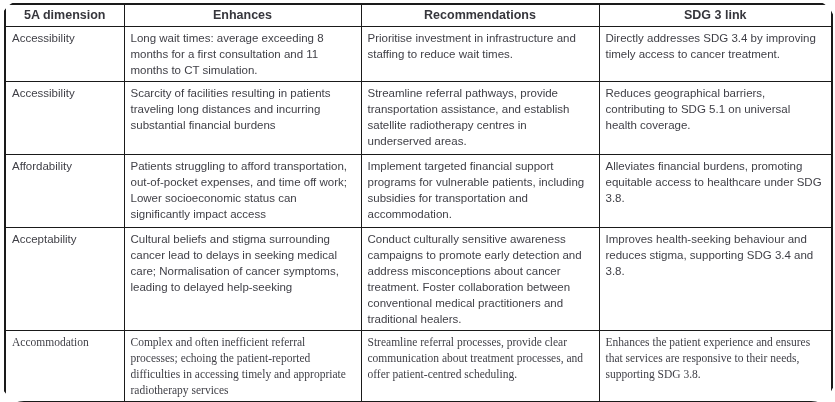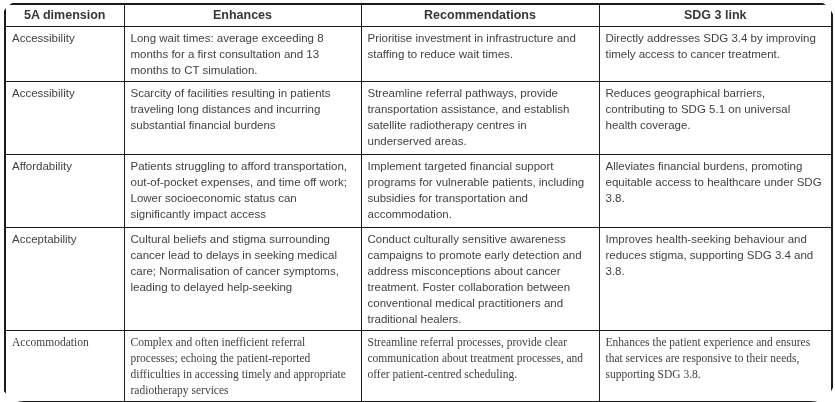--- a/index.html
+++ b/index.html
@@ -69,21 +69,21 @@
       <tr class="hrow">
         <th>5A dimension</th>
         <th>Enhances</th>
         <th>Recommendations</th>
         <th>SDG 3 link</th>
       </tr>
     </thead>
     <tbody>
       <tr class="r0">
         <td>Accessibility</td>
-        <td>Long wait times: average exceeding 8 months for a first consultation and 13 months to CT simulation.</td>
+        <td>Long wait times: average exceeding 8 months for a first consultation and 11 months to CT simulation.</td>
         <td>Prioritise investment in infrastructure and staffing to reduce wait times.</td>
         <td>Directly addresses SDG 3.4 by improving timely access to cancer treatment.</td>
       </tr>
       <tr class="r1">
         <td>Accessibility</td>
         <td>Scarcity of facilities resulting in patients traveling long distances and incurring substantial financial burdens</td>
         <td>Streamline referral pathways, provide transportation assistance, and establish satellite radiotherapy centres in underserved areas.</td>
         <td>Reduces geographical barriers, contributing to SDG 5.1 on universal health coverage.</td>
       </tr>
       <tr class="r2">

